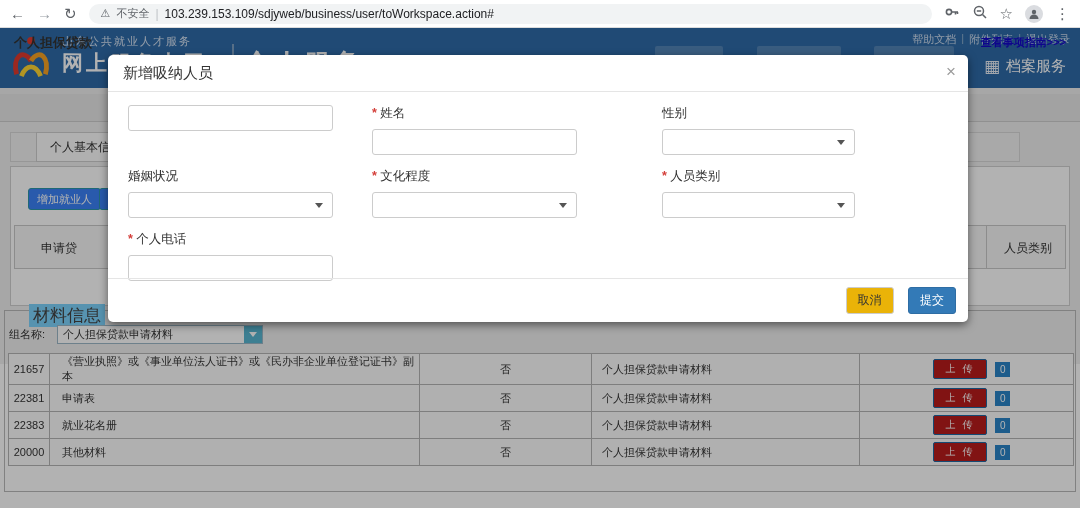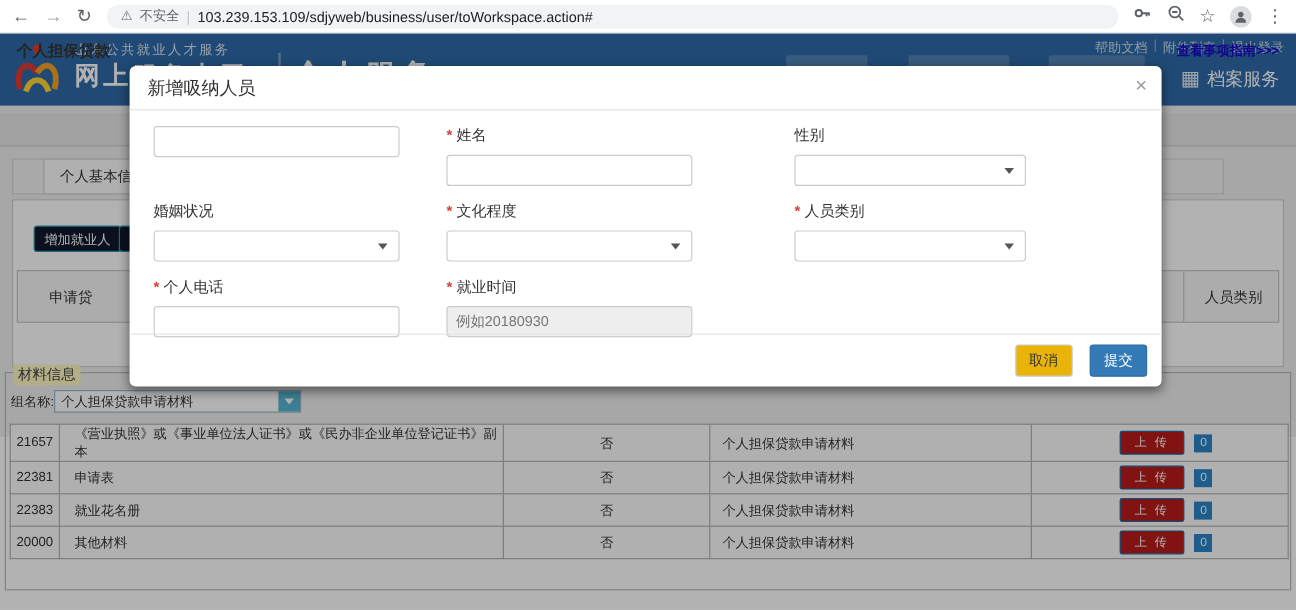--- a/index.html
+++ b/index.html
@@ -43,34 +43,34 @@
     border-bottom:1px solid #cfcfcf; }
   .ptitle { position:absolute; left:14px; top:6px; font-size:13px; font-weight:bold; color:#333; }
   .guide { position:absolute; right:14px; top:7px; font-size:11px; color:#1508c9; font-weight:bold; cursor:pointer; }
   .tabstrip { position:absolute; left:10px; top:104px; right:60px; height:30px; background:#f2f2f2;
     border:1px solid #d8d8d8; }
   .tab { position:absolute; left:36px; top:104px; width:100px; height:30px; background:#fdfdfd;
     border:1px solid #cfcfcf; font-size:12px; color:#333; display:flex; align-items:center;
     justify-content:center; cursor:pointer; }
   .panel { position:absolute; left:10px; top:138px; right:10px; height:140px; background:#fff;
     border:1px solid #d0d0d0; }
-  .tealbtn { position:absolute; height:22px; background:#0f172a; color:#fff; font-size:11px;
+  .tealbtn { position:absolute; height:22px; background:#3b82f6; color:#fff; font-size:11px;
     border:1px solid #2d97a9; border-radius:3px; padding:0 8px; cursor:pointer; }
   .subhead { position:absolute; left:14px; top:197px; right:14px; height:44px; background:#f7f7f7;
     border:1px solid #c9c9c9; }
   .subhead .vline { position:absolute; left:971px; top:0; bottom:0; border-left:1px solid #c9c9c9; }
   .fragL { position:absolute; left:26px; top:14px; font-size:12px; color:#333; }
   .fragR { position:absolute; left:989px; top:14px; font-size:12px; color:#333; }
 
   
   .fieldset { position:absolute; left:4px; top:282px; width:1072px; height:182px;
     border:1px solid #b9b9b9; }
-  .legend { position:absolute; left:6px; top:-7px; background:#fef9c3; padding:0 4px;
-    font-size:12px; color:#444; }
-  .grouprow { position:absolute; left:4px; top:14px; display:flex; align-items:center; gap:0; }
+  .legend { position:absolute; left:24px; top:-7px; background:#7dd3fc; padding:0 4px;
+    font-size:17px; color:#444; }
+  .grouprow { position:absolute; left:4px; top:14px; display:flex; align-items:center; gap:12px; }
   .grouplabel { font-size:11px; color:#333; }
   .combo { width:206px; height:19px; border:1px solid #9db8c8; background:#fff; display:flex;
     align-items:center; cursor:pointer; }
   .combo .cval { flex:1; font-size:11px; color:#333; padding:0 5px; white-space:nowrap; overflow:hidden; }
   .combo .carrow { width:18px; height:17px; background:#58b6d2; display:flex; align-items:center;
     justify-content:center; }
   .combo .carrow i { border-left:4px solid transparent; border-right:4px solid transparent;
     border-top:5px solid #fff; }
   table.mat { position:absolute; left:3px; top:42px; width:1066px; border-collapse:collapse;
     font-size:11px; color:#333; }
@@ -302,24 +302,20 @@
         <div class="fld c3">
           <label class="flabel req">人员类别</label>
           <div class="selbox"></div>
         </div>
       </div>
       <div class="mrow">
         <div class="fld c1">
           <label class="flabel req">个人电话</label>
           <input class="tin" type="text" style="">
         </div>
-        <div class="fld c2">
-          <label class="flabel req">就业时间</label>
-          <input class="tin dis" type="text" disabled="" placeholder="例如20180930" style="">
-        </div>
       </div>
     </div>
     <div class="mfoot">
       <button class="btn-cancel">取消</button>
       <button class="btn-submit">提交</button>
     </div>
   </div>
 
 </div>
 

